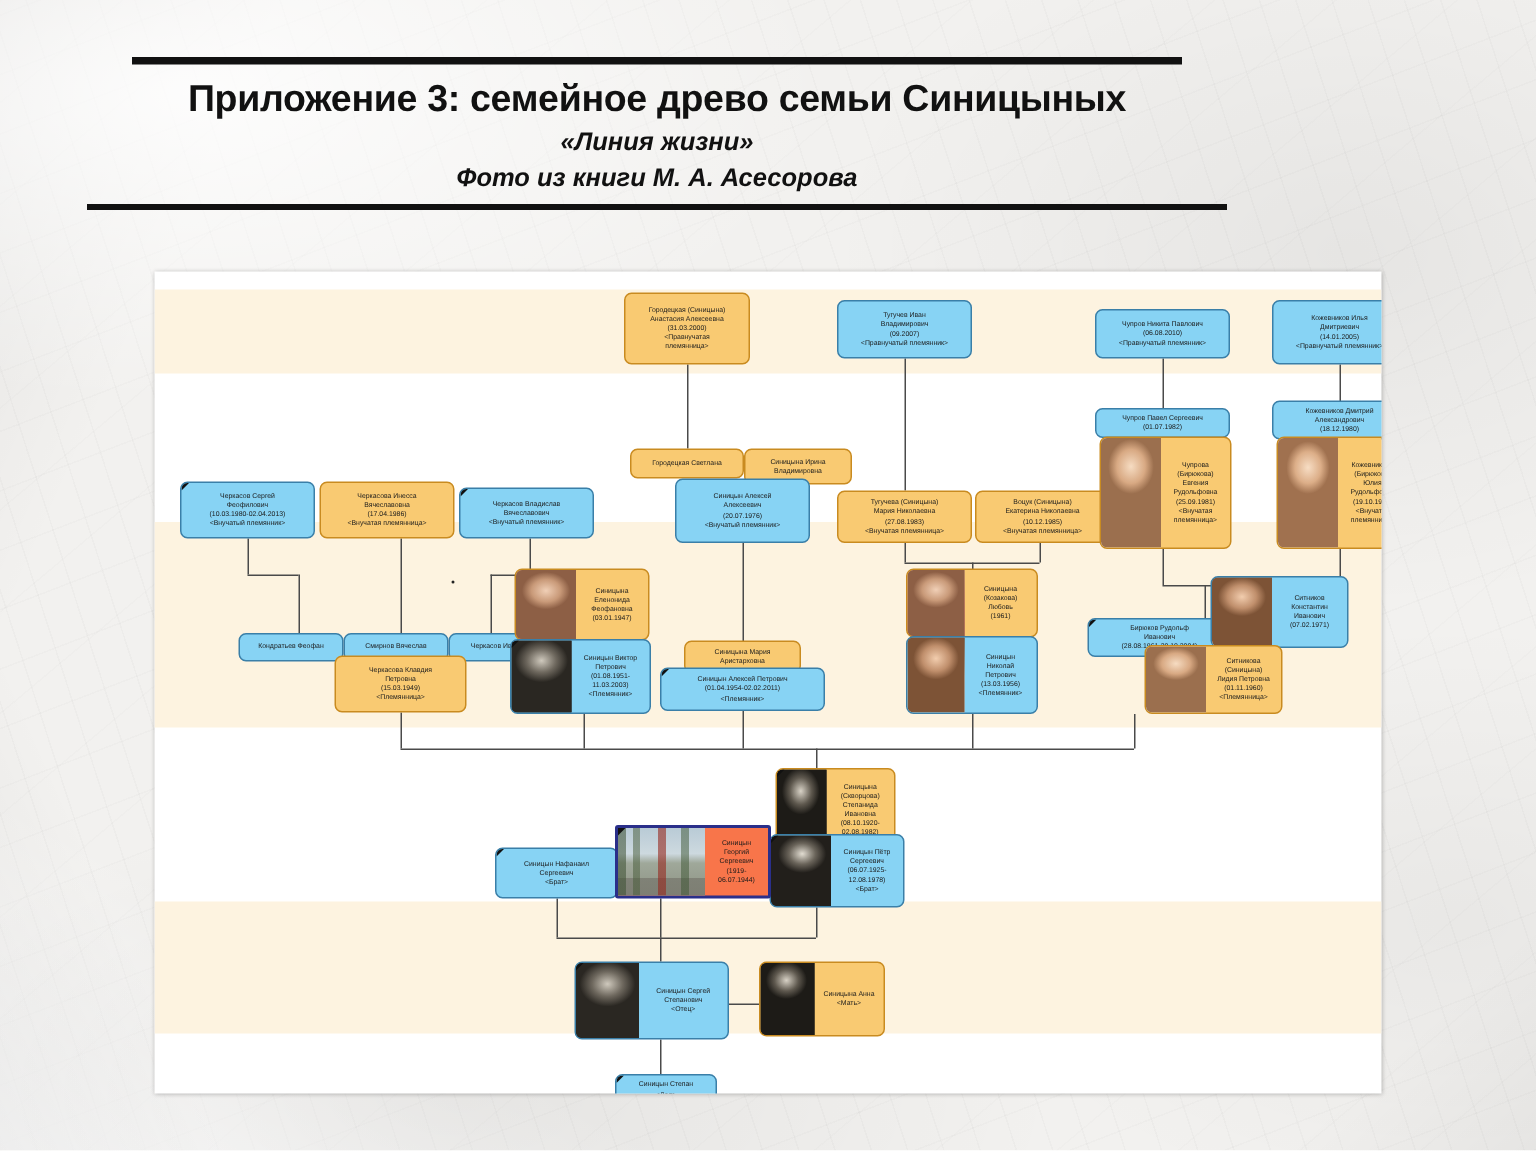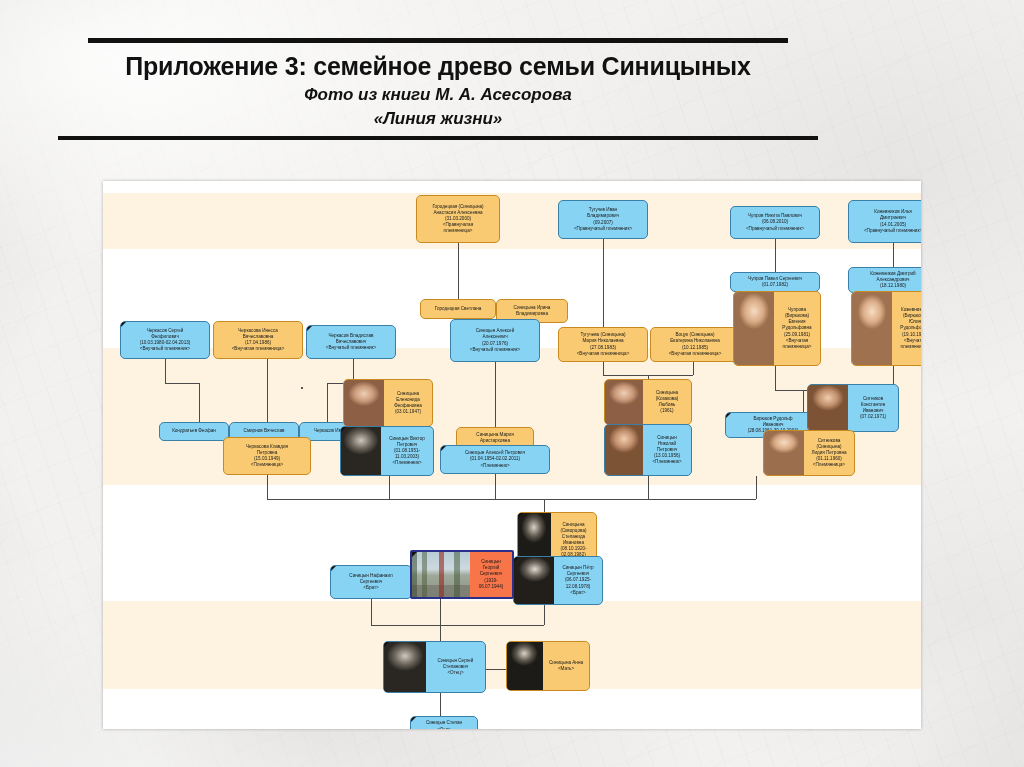--- a/index.html
+++ b/index.html
@@ -138,22 +138,22 @@
   .dot{position:absolute;width:2px;height:2px;background:#222;border-radius:50%;}
 </style>
 </head>
 <body>
 
 <div id="paper-bg"></div>
 
 <div id="header">
   <div id="rule-top" class="rule"></div>
   <div id="title-main">Приложение 3: семейное древо семьи Синицыных</div>
+  <div class="title-sub">«Линия жизни»</div>
   <div class="title-sub">Фото из книги М. А. Асесорова</div>
-  <div class="title-sub">«Линия жизни»</div>
   <div id="rule-bottom" class="rule"></div>
 </div>
 
 <div id="chart-sheet">
 
   <div id="band-1" class="band"></div>
   <div id="band-2" class="band"></div>
   <div id="band-3" class="band"></div>
 
   <div class="ln lnv" style="left:355px;top:62px;height:56px;"></div>

